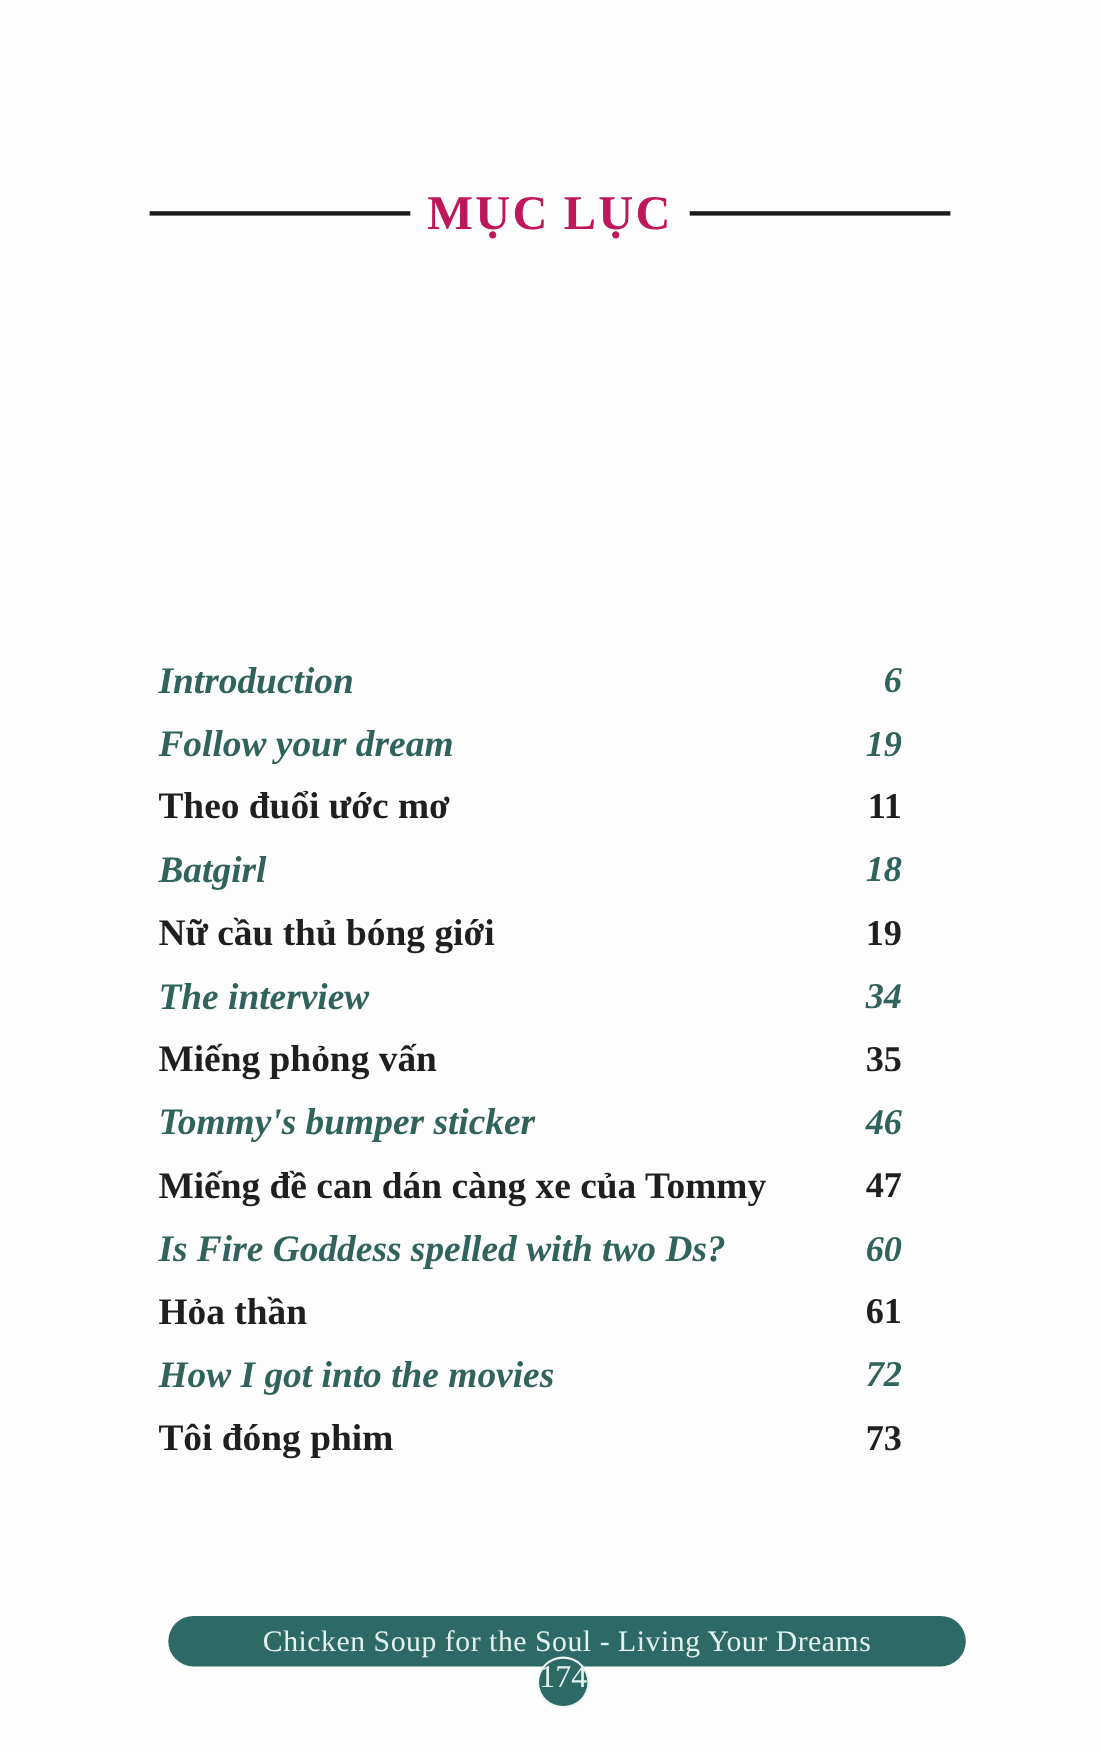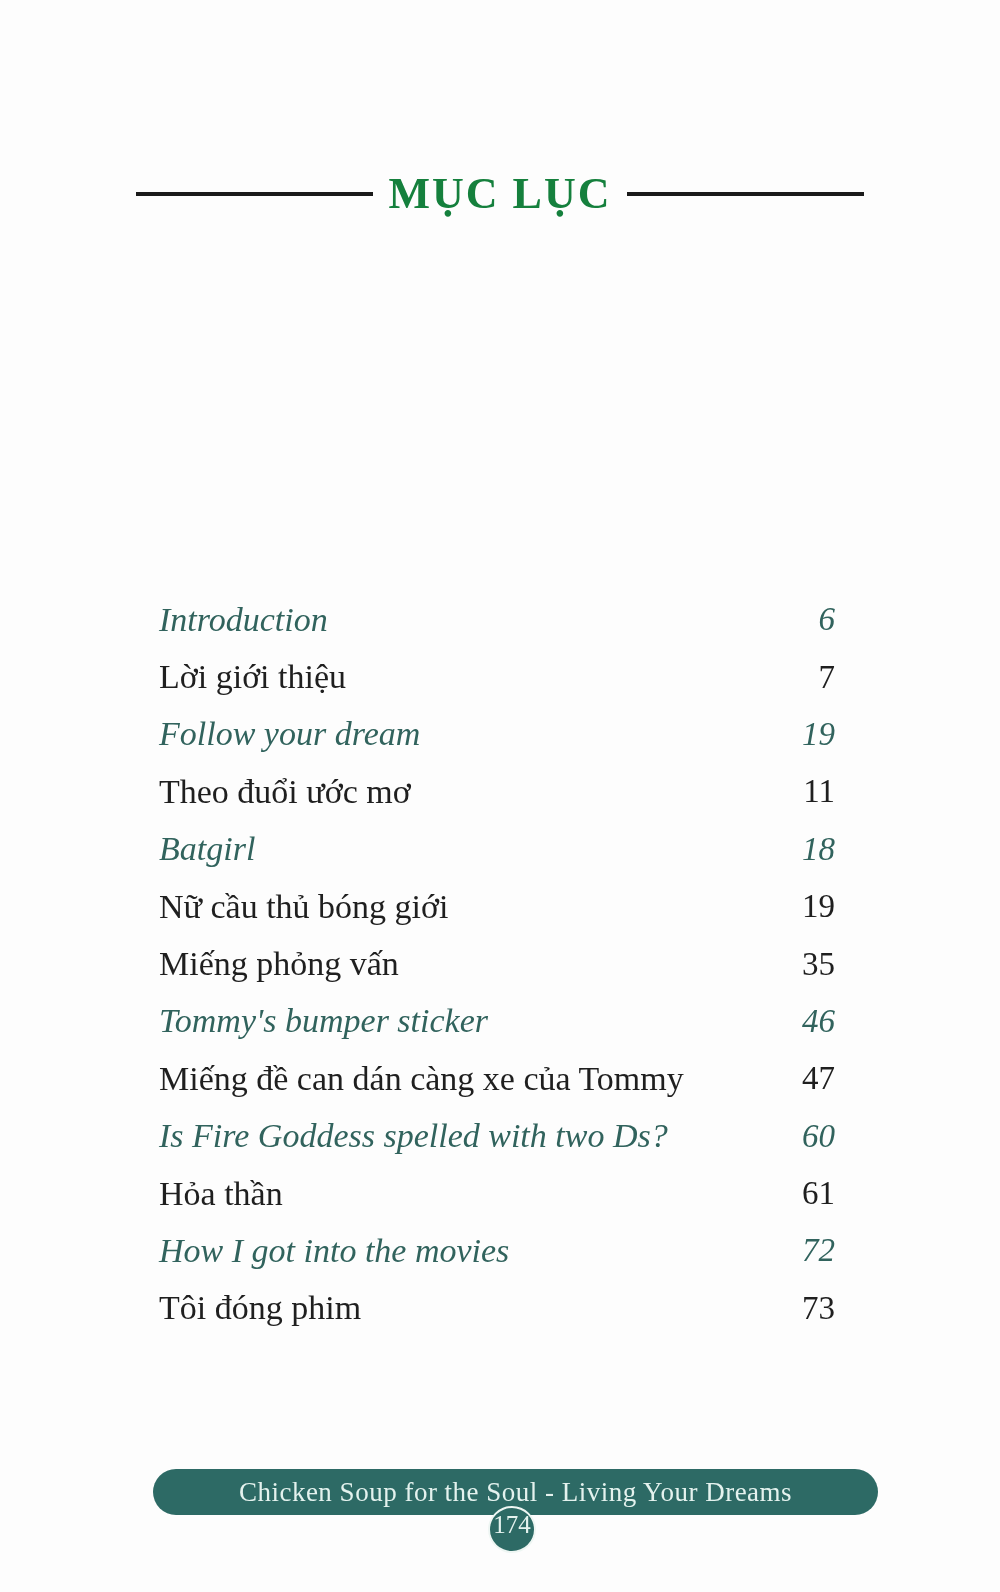--- a/index.html
+++ b/index.html
@@ -33,29 +33,30 @@
   .rule{
     width:237px;height:4px;
     background:#1a1a1a;
     flex:0 0 auto;
   }
   h1.title{
     margin:0;
     font-size:44px;
     font-weight:bold;
     letter-spacing:2px;
-    color:#15803d;
+    color:#be185d;
     white-space:nowrap;
   }
   
   .toc{
     position:absolute;
     top:591px;
-    left:159px;
+    left:144px;
     width:676px;
+    font-weight:bold;
   }
   .toc-row{
     height:57.4px;
     display:flex;
     justify-content:space-between;
     align-items:center;
   }
   .toc-title{
     font-size:34px;
     color:var(--ink);
@@ -94,60 +95,60 @@
     width:48px;height:47px;
     background:var(--teal);
     border:2px solid #eef6f3;
     box-sizing:border-box;
     border-radius:50%;
     display:flex;
     align-items:flex-start;
     justify-content:center;
   }
   .footer-circle span{
-    font-size:25px;
+    font-size:29px;
     color:var(--footer-text);
     line-height:34px;
   }
 </style>
 </head>
 <body>
 
 <div class="page">
 
   <header class="title-row">
     <span class="rule"></span>
     <h1 class="title">MỤC LỤC</h1>
     <span class="rule"></span>
   </header>
 
   <main class="toc">
       <div class="toc-row en">
       <span class="toc-title">Introduction</span>
       <span class="toc-page">6</span>
     </div>
-      <div class="toc-row">
-      <span class="toc-title">Lời giới thiệu</span>
-      <span class="toc-page">7</span>
-    </div>
       <div class="toc-row en">
       <span class="toc-title">Follow your dream</span>
       <span class="toc-page">19</span>
     </div>
       <div class="toc-row">
       <span class="toc-title">Theo đuổi ước mơ</span>
       <span class="toc-page">11</span>
     </div>
       <div class="toc-row en">
       <span class="toc-title">Batgirl</span>
       <span class="toc-page">18</span>
     </div>
       <div class="toc-row">
       <span class="toc-title">Nữ cầu thủ bóng giới</span>
       <span class="toc-page">19</span>
+    </div>
+      <div class="toc-row en">
+      <span class="toc-title">The interview</span>
+      <span class="toc-page">34</span>
     </div>
       <div class="toc-row">
       <span class="toc-title">Miếng phỏng vấn</span>
       <span class="toc-page">35</span>
     </div>
       <div class="toc-row en">
       <span class="toc-title">Tommy's bumper sticker</span>
       <span class="toc-page">46</span>
     </div>
       <div class="toc-row">

